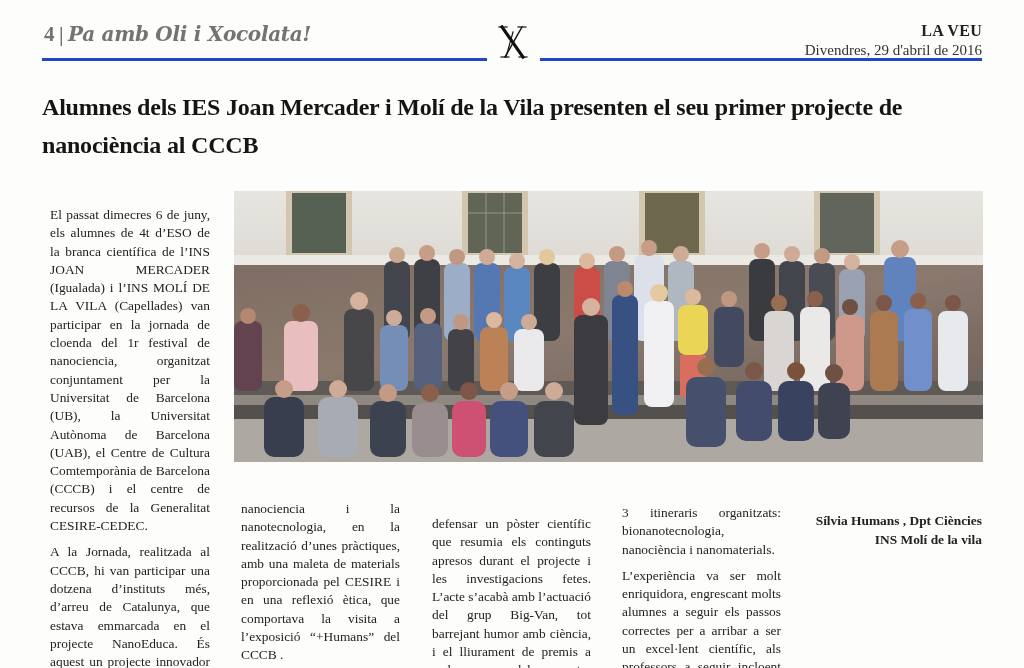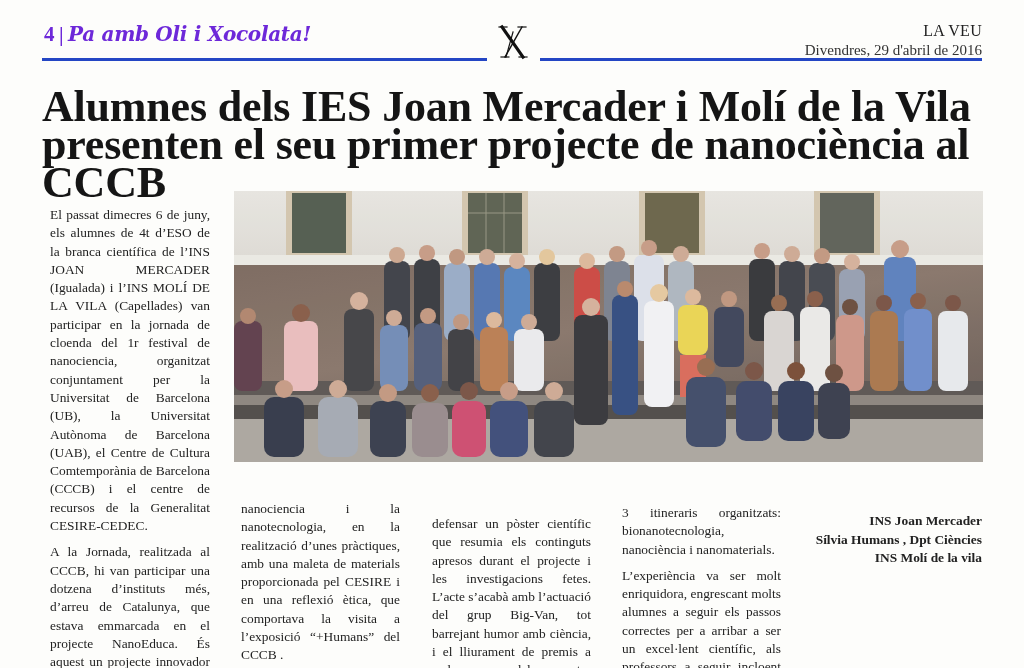--- a/index.html
+++ b/index.html
@@ -5,39 +5,39 @@
   html, body { margin:0; padding:0; }
   body {
     width:1024px; height:668px; overflow:hidden;
     background:#fdfdfb;
     font-family:"Liberation Serif","DejaVu Serif",serif;
     color:#1c1c1c;
     position:relative;
   }
   .hdr-left {
     position:absolute; left:44px; top:22px;
-    color:#6d28d9; font-size:20px; font-style:italic; font-weight:bold;
+    color:#737373; font-size:20px; font-style:italic; font-weight:bold;
     font-family:"DejaVu Serif",serif; letter-spacing:-0.3px;text-align:center;
   }
   .hdr-left .pnum { font-style:normal; font-family:"Liberation Serif",serif; font-size:21px; }
   .hdr-left .sep { font-weight:normal; font-style:normal; margin:0 4px; font-size:18px; }
   .rule { position:absolute; height:3px; background:#2446c4; top:58px; }
   .rule.l { left:42px; width:445px; }
   .rule.r { left:540px; width:442px; }
   .logo {
     position:absolute; left:498px; top:24px; width:30px; height:36px;
   }
   .hdr-right {
     position:absolute; right:42px; top:22px; text-align:right;
   }
-  .hdr-right .pub { font-size:16px; font-weight:normal; color:#222; letter-spacing:0.3px; }
+  .hdr-right .pub { font-size:16px; font-weight:bold; color:#222; letter-spacing:0.3px; }
   .hdr-right .date { font-size:15px; color:#333; margin-top:2px; }
   .headline {
     position:absolute; left:42px; top:88px; width:940px;
-    font-size:44px; font-weight:bold; line-height:38px; color:#151515;
+    font-size:24px; font-weight:bold; line-height:38px; color:#151515;
     letter-spacing:-0.2px;
   }
   .col {
     position:absolute; font-size:13.4px; line-height:18.3px;
     text-align:justify; color:#222;
     hyphens:manual;
   }
   .col p { margin:8px; }
   .c1 { left:42px; top:198px; width:176px; }
   .c2 { left:233px; top:492px; width:175px; }
@@ -230,17 +230,16 @@
 </div>
 <div class="col c3">
   <p>defensar un pòster científic que resumia els continguts apresos durant el projecte i les investigacions fetes. L’acte s’acabà amb l’actuació del grup Big-Van, tot barrejant humor amb ciència, i el lliurament de premis a cada un dels poster guanyadors dels</p>
 </div>
 <div class="col c4">
   <p>3 itineraris organitzats: bionanotecnologia, nanociència i nanomaterials.</p>
   <p>L’experiència va ser molt enriquidora, engrescant molts alumnes a seguir els passos correctes per a arribar a ser un excel·lent científic, als professors a seguir incloent la “nano”</p>
 </div>
 <div class="col c5">
   <div class="sig">
-    <div>INS Joan Mercader</div>
     <div>Sílvia Humans , Dpt Ciències</div>
     <div>INS Molí de la vila</div>
   </div>
 </div>
 
 </body></html>

